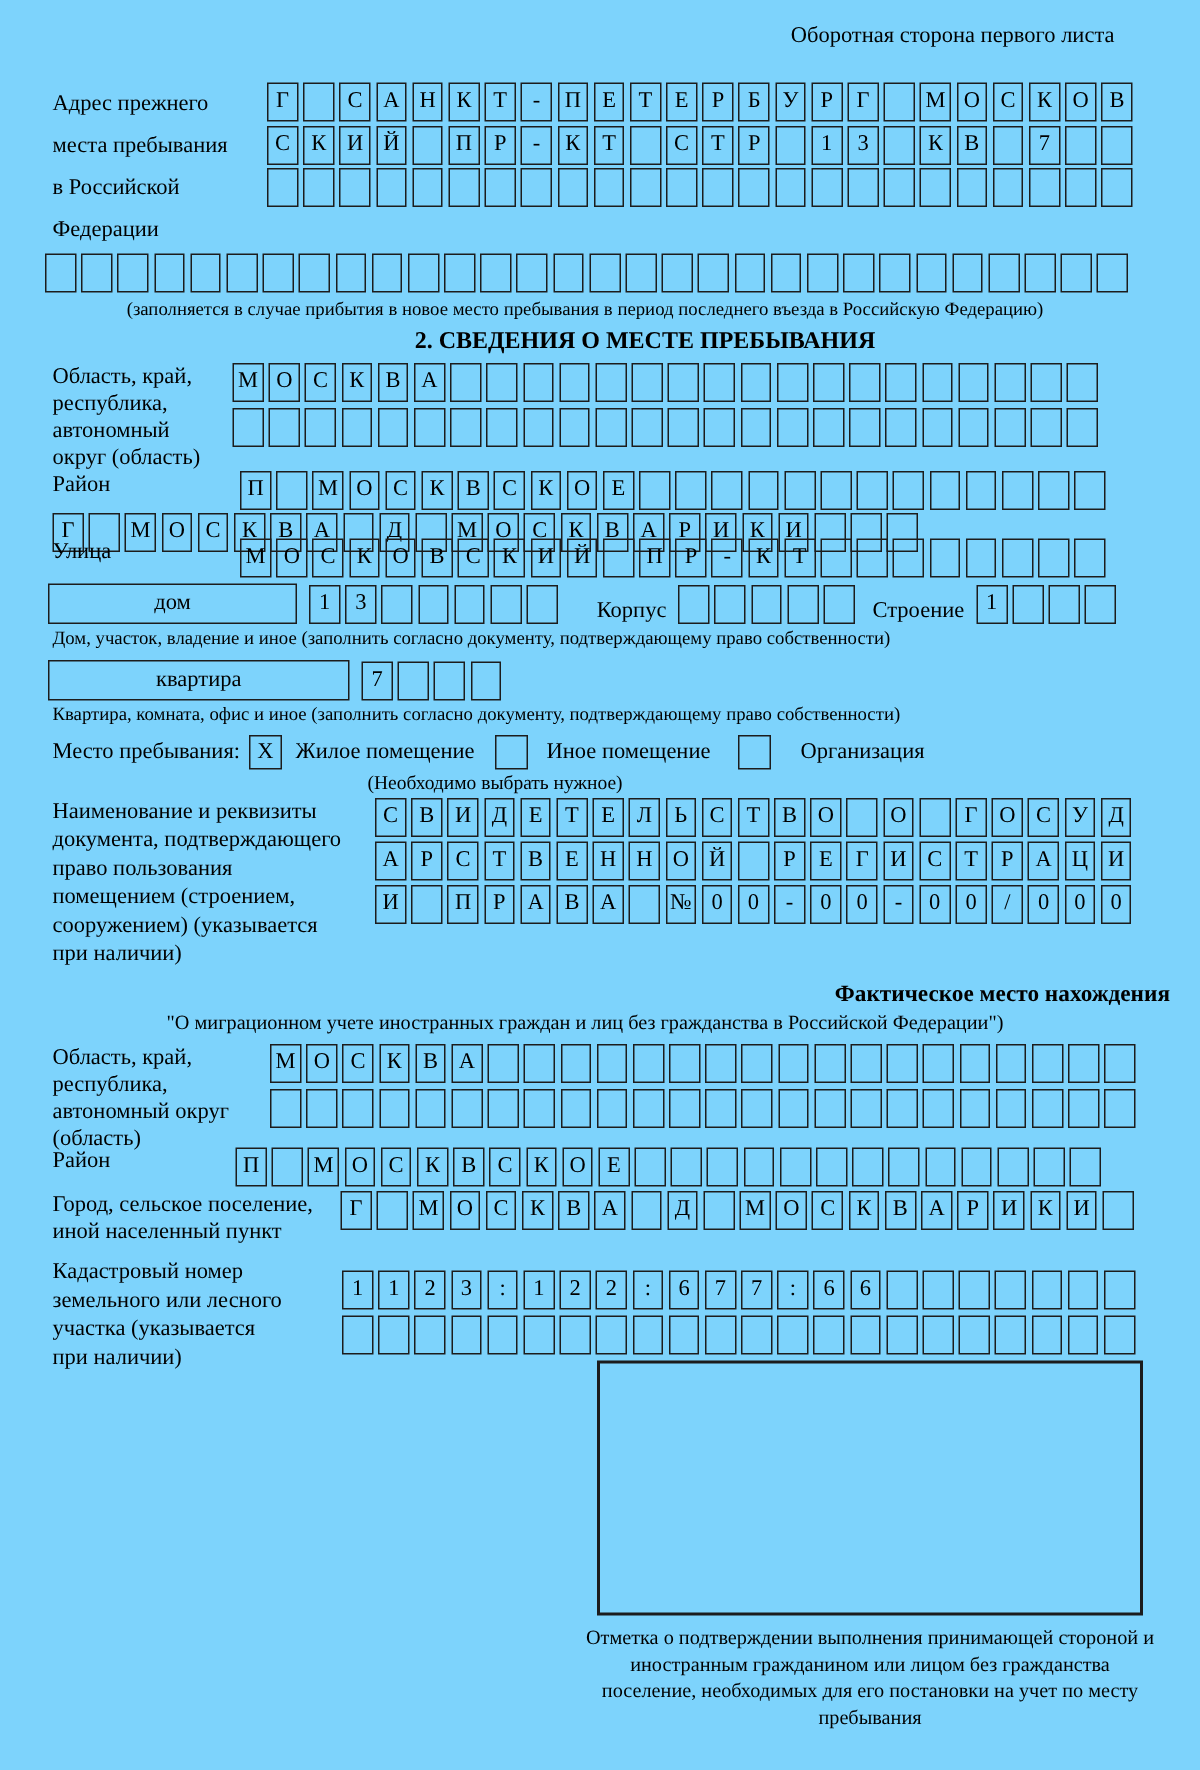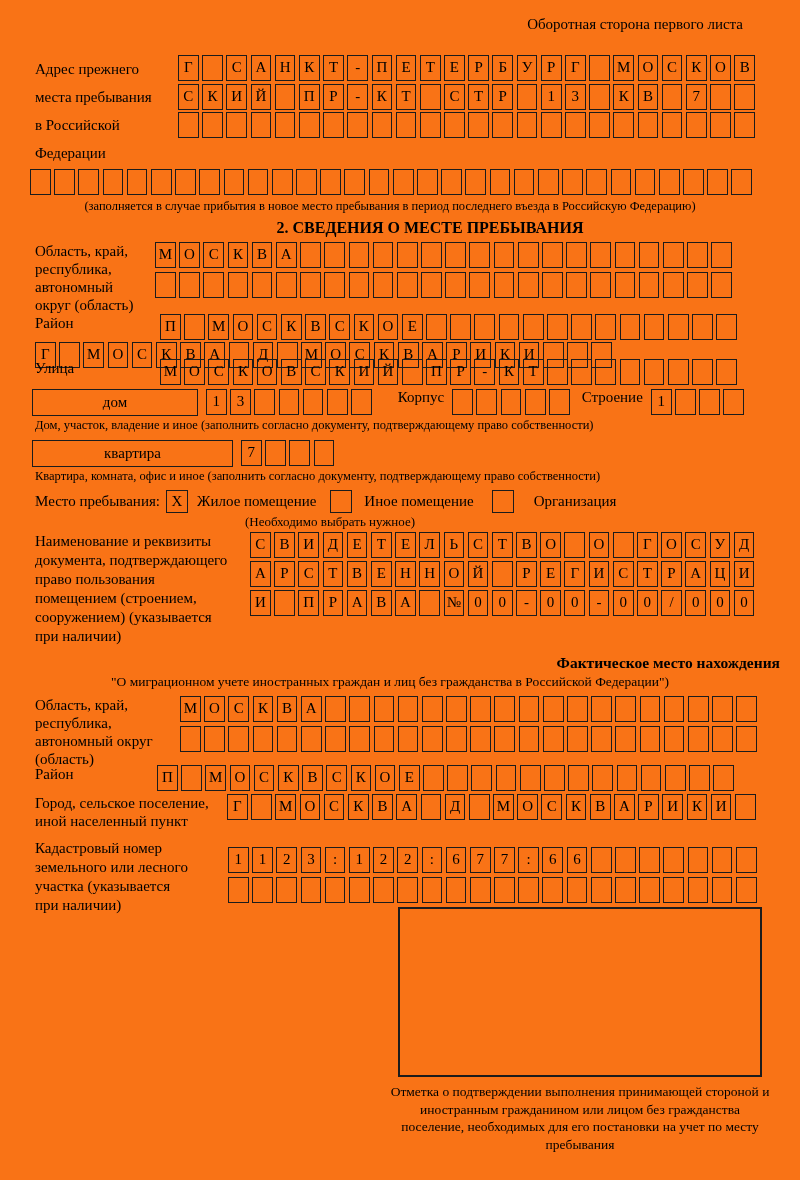--- a/index.html
+++ b/index.html
@@ -1,17 +1,17 @@
 <!DOCTYPE html>
 <html><head>
 <meta charset="utf-8">
 <style>
   html,body { margin:0; padding:0; background:#ffffff; }
   body { width:800px; height:1180px; font-family:"Liberation Serif","DejaVu Serif",serif; color:#000; }
-  .page { position:relative; width:800px; height:1180px; overflow:hidden; background:#f97316; }
+  .page { position:relative; width:800px; height:1180px; overflow:hidden; background:#7dd3fc; }
 
   .hdr { margin:16px 57px 0 0; text-align:right; font-size:15px; }
 
   .frow { display:flex; align-items:flex-start; margin-left:35px; }
   .flabel { font-size:15px; line-height:18px; white-space:pre-line; flex-shrink:0; }
   .lh21 { line-height:28px; }
   .lh19 { line-height:19px; }
 
   .cells { display:flex; gap:3.5px; }
   .cell { box-sizing:border-box; flex:0 0 20.7px; width:20.7px; height:26px;
@@ -20,21 +20,21 @@
   .g2 > .cells { margin-bottom:2.5px; }
   .g4 > .cells { margin-bottom:4px; }
   .g3 > .cells { margin-bottom:3px; }
 
   .caption-c { text-align:center; font-size:12.5px; margin-top:4px; width:780px; }
   .caption-l { margin:2px 0 0 35px; font-size:12.5px; }
   .title { text-align:center; font-weight:bold; font-size:16px; margin-top:5px; width:780px;padding-left:40px; }
   .title2 { text-align:right; font-weight:bold; font-size:15.5px; margin-top:8px; width:780px; }
   .subnote { text-align:center; font-size:13.5px; line-height:19px; width:780px; }
 
-  .house-row { display:flex; align-items:flex-start; margin:4px 0 0 32px; }
+  .house-row { display:flex; align-items:flex-end; margin:4px 0 0 32px; }
   .widebox { box-sizing:border-box; border:1.6px solid #1c1c1c; height:27px; flex-shrink:0;
              display:flex; align-items:center; justify-content:center; font-size:15px; }
   .ilabel { font-size:15px; white-space:nowrap; }
 
   .stay-row { display:flex; align-items:center; margin:6px 0 0 35px; }
   .cb { box-sizing:border-box; width:22px; height:23px; border:1.5px solid #1c1c1c;
         text-align:center; font-size:15px; line-height:20px; flex-shrink:0; }
   .stay-note { margin:1px 0 0 245px; font-size:13px; }
 
   .stamp { margin:-8px 0 0 398px; width:364px; height:170px;

